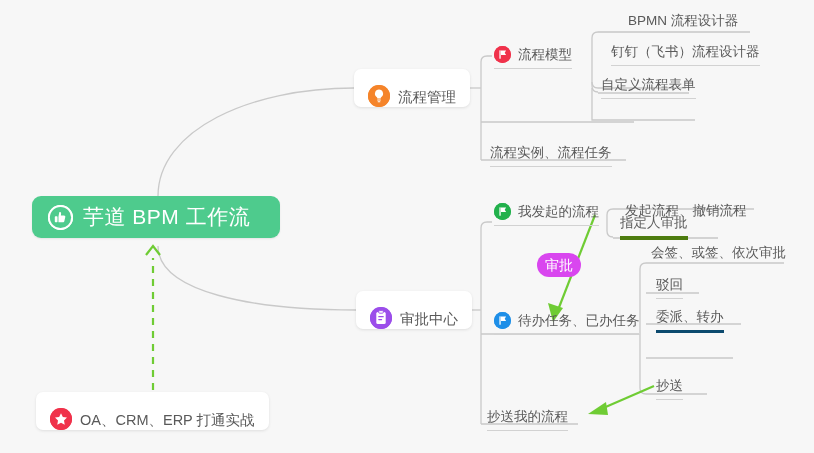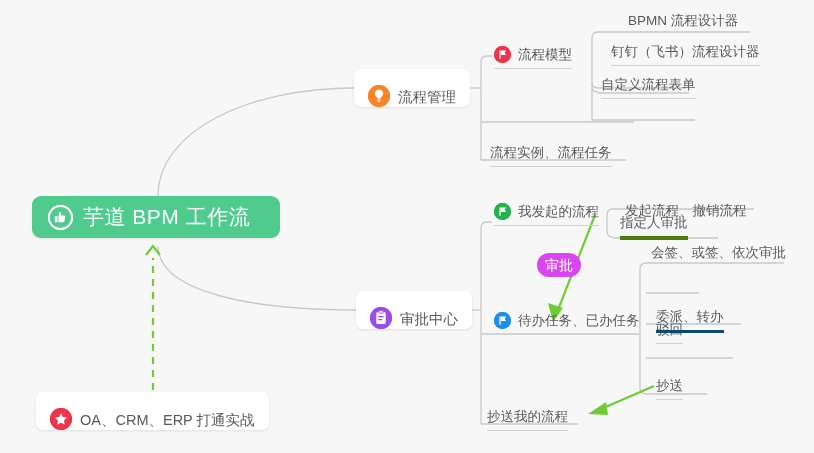--- a/index.html
+++ b/index.html
@@ -245,21 +245,21 @@
         <rect x="5.4" y="4.2" width="1.3" height="8.6" rx=".5" fill="#ffffff"></rect>
         <path d="M7 4.6h5.1l-1.4 2.2 1.4 2.2H7z" fill="#ffffff"></path>
       </svg>
     </span>
     <span class="t">待办任务、已办任务</span>
   </div>
 
   <div class="txt-node" style="left:651px;top:244px;">
     <span>会签、或签、依次审批</span>
   </div>
-  <div class="txt-node" style="left:656px;top:276px;border-bottom:1px solid #d2d2d2;margin-top:45px;">
+  <div class="txt-node" style="left:656px;top:276px;border-bottom:1px solid #d2d2d2;">
     <span>驳回</span>
   </div>
   <div class="txt-node" style="left:656px;top:308px;border-bottom:3px solid #0c4a6e;">
     <span>委派、转办</span>
   </div>
   <div class="txt-node" style="left:656px;top:377px;border-bottom:1px solid #d2d2d2;">
     <span>抄送</span>
   </div>
 
   <div class="txt-node" style="left:487px;top:408px;border-bottom:1px solid #d2d2d2;">

